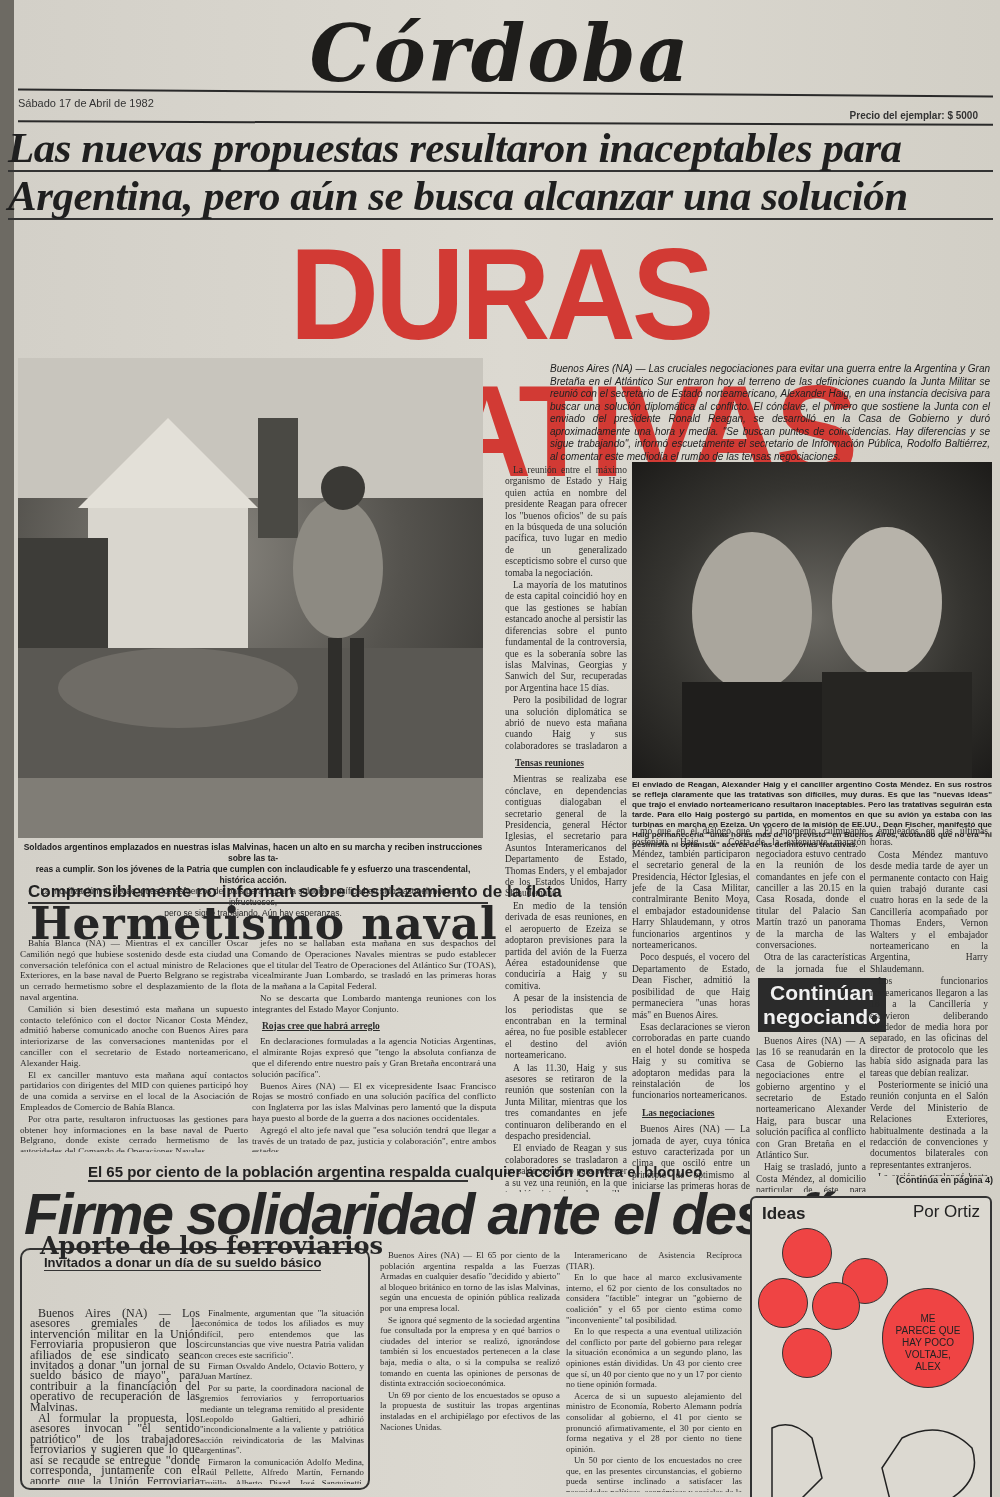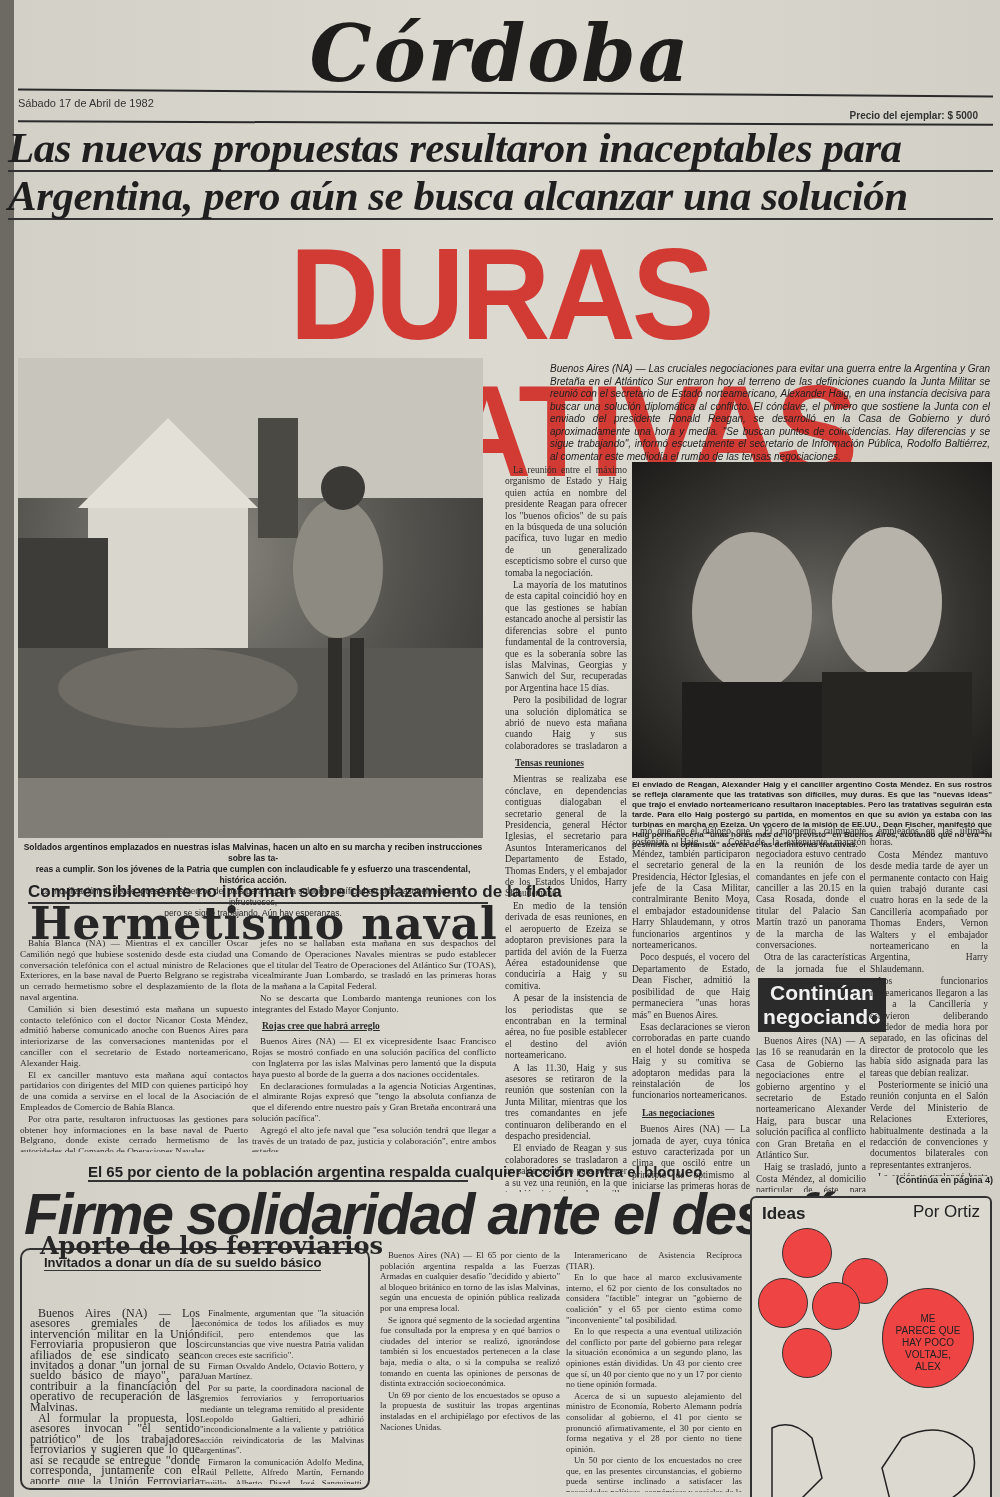--- a/index.html
+++ b/index.html
@@ -196,22 +196,22 @@
   <p>Bahía Blanca (NA) — Mientras el ex canciller Oscar Camilión negó que hubiese sostenido desde esta ciudad una conversación telefónica con el actual ministro de Relaciones Exteriores, en la base naval de Puerto Belgrano se registraba un cerrado hermetismo sobre el desplazamiento de la flota naval argentina.</p>
   <p>Camilión si bien desestimó esta mañana un supuesto contacto telefónico con el doctor Nicanor Costa Méndez, admitió haberse comunicado anoche con Buenos Aires para interiorizarse de las conversaciones mantenidas por el canciller con el secretario de Estado norteamericano, Alexander Haig.</p>
   <p>El ex canciller mantuvo esta mañana aquí contactos partidarios con dirigentes del MID con quienes participó hoy de una comida a servirse en el local de la Asociación de Empleados de Comercio de Bahía Blanca.</p>
   <p>Por otra parte, resultaron infructuosas las gestiones para obtener hoy informaciones en la base naval de Puerto Belgrano, donde existe cerrado hermetismo de las autoridades del Comando de Operaciones Navales.</p>
 
 </div>
 <div class="abs col" style="left:252px; top:938px; width:244px; height:214px; font-size:9.2px; line-height:10.8px;">
   <p>jefes no se hallaban esta mañana en sus despachos del Comando de Operaciones Navales mientras se pudo establecer que el titular del Teatro de Operaciones del Atlántico Sur (TOAS), vicealmirante Juan Lombardo, se trasladó en las primeras horas de la mañana a la Capital Federal.</p>
   <p>No se descarta que Lombardo mantenga reuniones con los integrantes del Estado Mayor Conjunto.</p>
   <div class="subhead">Rojas cree que habrá arreglo</div>
+  <p>En declaraciones formuladas a la agencia Noticias Argentinas, el almirante Rojas expresó que "tengo la absoluta confianza de que el diferendo entre nuestro país y Gran Bretaña encontrará una solución pacífica".</p>
   <p>Buenos Aires (NA) — El ex vicepresidente Isaac Francisco Rojas se mostró confiado en una solución pacífica del conflicto con Inglaterra por las islas Malvinas pero lamentó que la disputa haya puesto al borde de la guerra a dos naciones occidentales.</p>
-  <p>En declaraciones formuladas a la agencia Noticias Argentinas, el almirante Rojas expresó que "tengo la absoluta confianza de que el diferendo entre nuestro país y Gran Bretaña encontrará una solución pacífica".</p>
   <p>Agregó el alto jefe naval que "esa solución tendrá que llegar a través de un tratado de paz, justicia y colaboración", entre ambos estados.</p>
 
 </div>
 
 <div class="abs kicker" style="left:88px; top:1163px; width:380px; font-size:15px; white-space:nowrap;">El 65 por ciento de la población argentina respalda cualquier acción contra el bloqueo</div>
 <div class="abs firme" style="left:24px; top:1180px;">Firme solidaridad ante el desafío</div>
 
 <div class="abs boxed" style="left:20px; top:1248px; width:350px; height:242px;"></div>
 <div class="abs aporte-kicker" style="left:44px; top:1255px;">Invitados a donar un día de su sueldo básico</div>
 <div class="abs aporte-title" style="left:40px; top:1231px;">Aporte de los ferroviarios</div>

